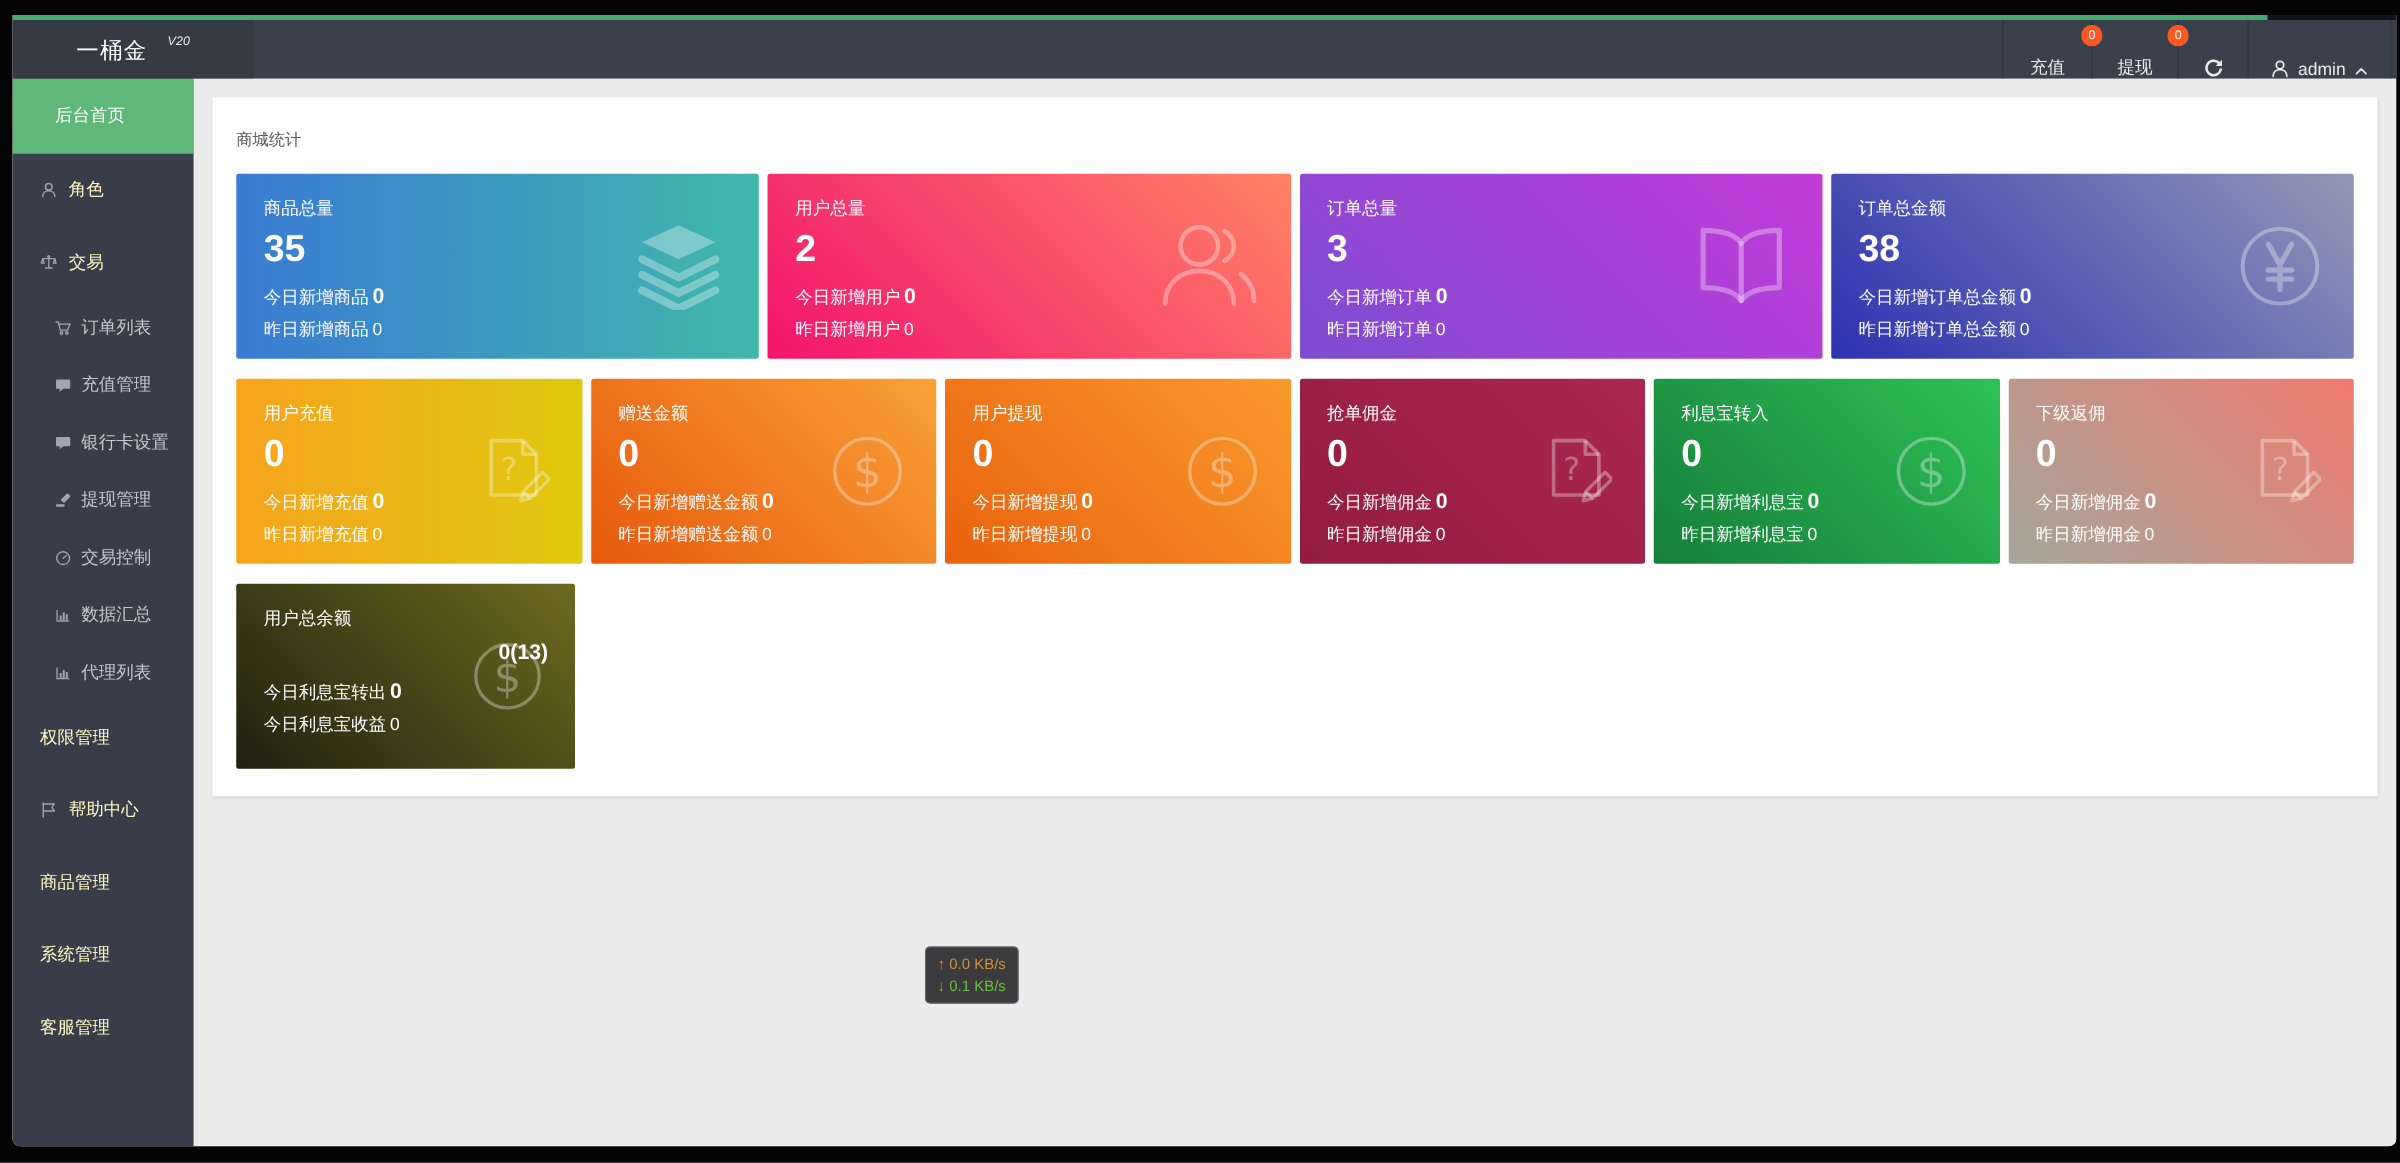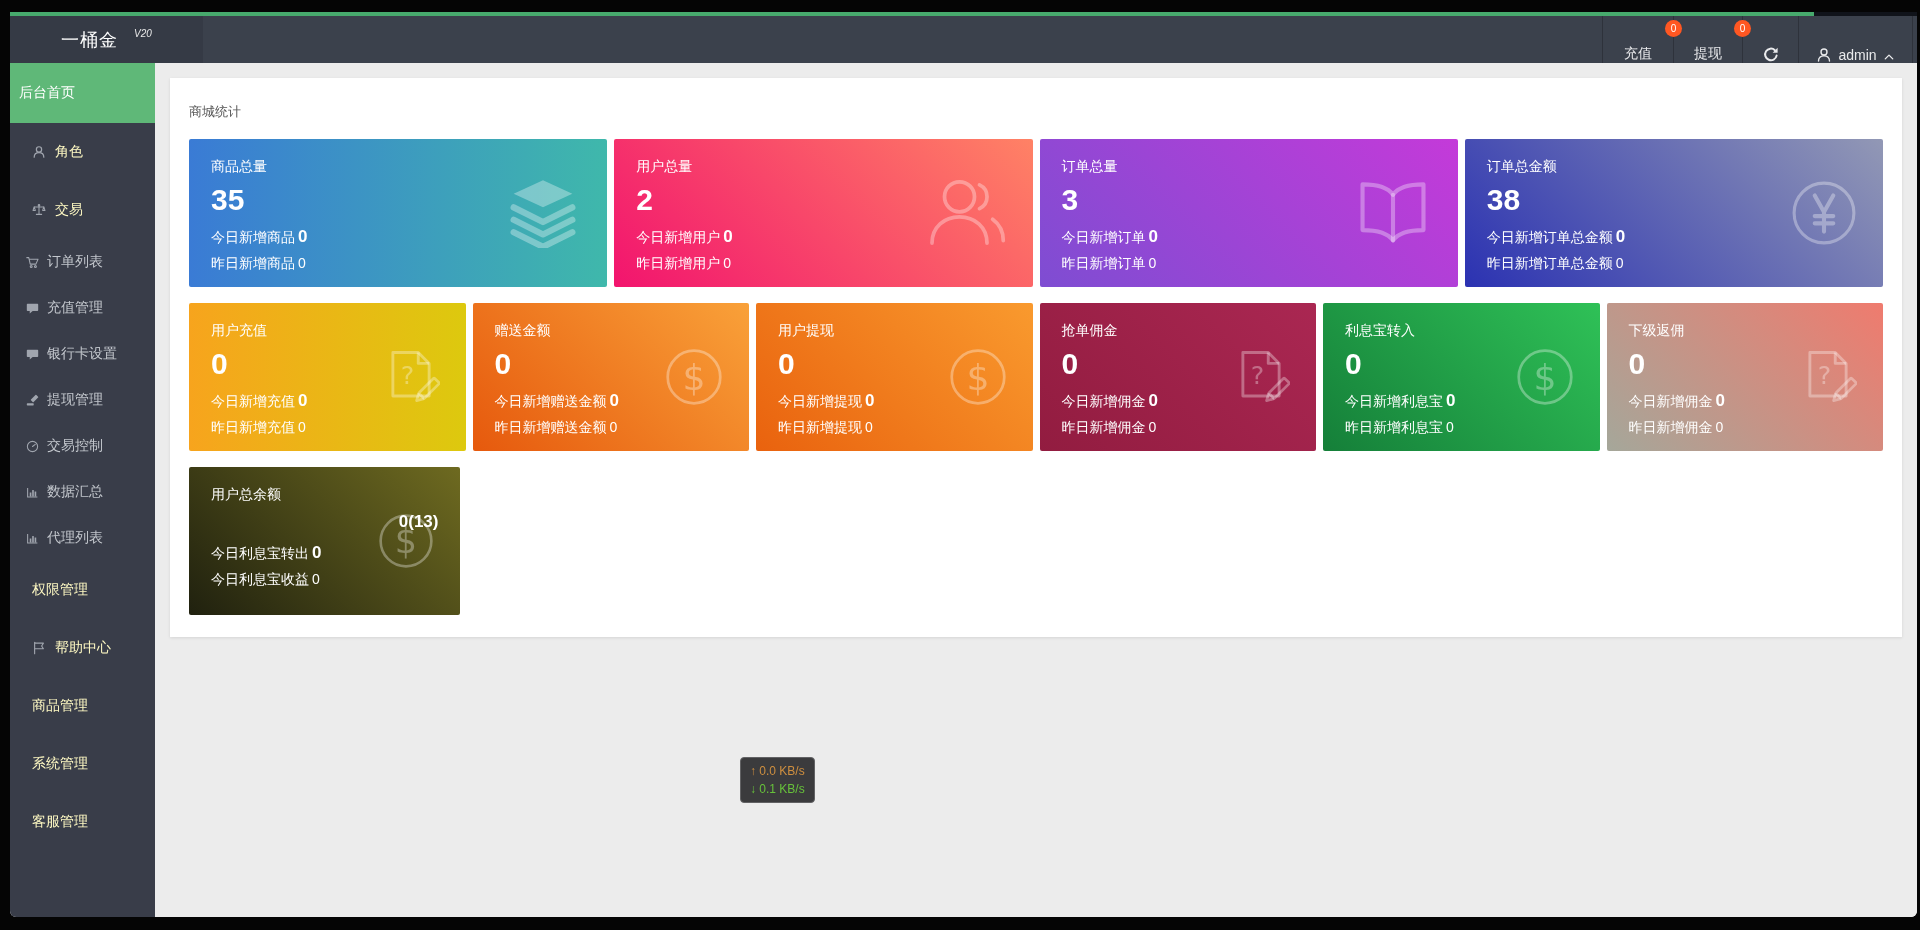--- a/index.html
+++ b/index.html
@@ -29,23 +29,23 @@
   .hicon.small { width:12px; height:12px; margin-left:6px; }
   .hicon.person { margin-right:6px; }
 
   
   .bodyrow { display:flex; height:854px; }
   aside { width:145px; background:#393d49; flex:none; }
   main { flex:1; padding:15px; position:relative; overflow:hidden; background:#ececec; }
 
   
   .sitem { display:flex; align-items:center; font-size:14px; color:#fef9c3; cursor:pointer; }
-  .sitem.home { height:60px; padding-left:9px; background:#5fb878; color:#fff; }
+  .sitem.home { height:60px; padding-left:34px; background:#5fb878; color:#fff; }
   .sitem.top  { height:58px; padding-left:22px; }
-  .sitem.child{ height:46px; padding-left:16px; color:#c3c7cd; }
+  .sitem.child{ height:46px; padding-left:34px; color:#c3c7cd; }
   .sicon { width:14px; height:14px; margin-right:9px; color:#a0a5ae; flex:none; }
   .child .sicon { width:13px; height:13px; margin-right:8px; }
 
   
   .panel { background:#ffffff; height:559px; padding:0 19px; box-shadow:0 1px 3px rgba(0,0,0,0.10); }
   .panel-title { padding-top:25px; font-size:13px; color:#565656; margin-bottom:18px; }
   .grid { display:flex; gap:7px; margin-bottom:16px; }
   .card { height:148px; flex:1; position:relative; border-radius:2px; color:#fff;
           padding:19px 22px; overflow:hidden; cursor:pointer; }
   .card.single { flex:none; width:calc((100% - 65px)/6); }

